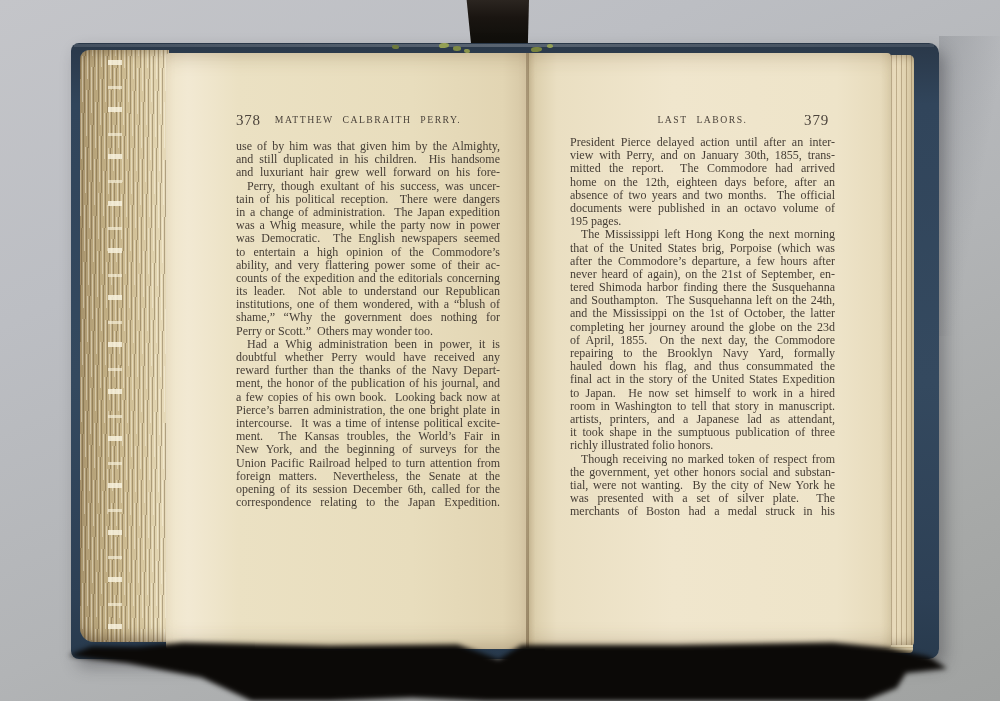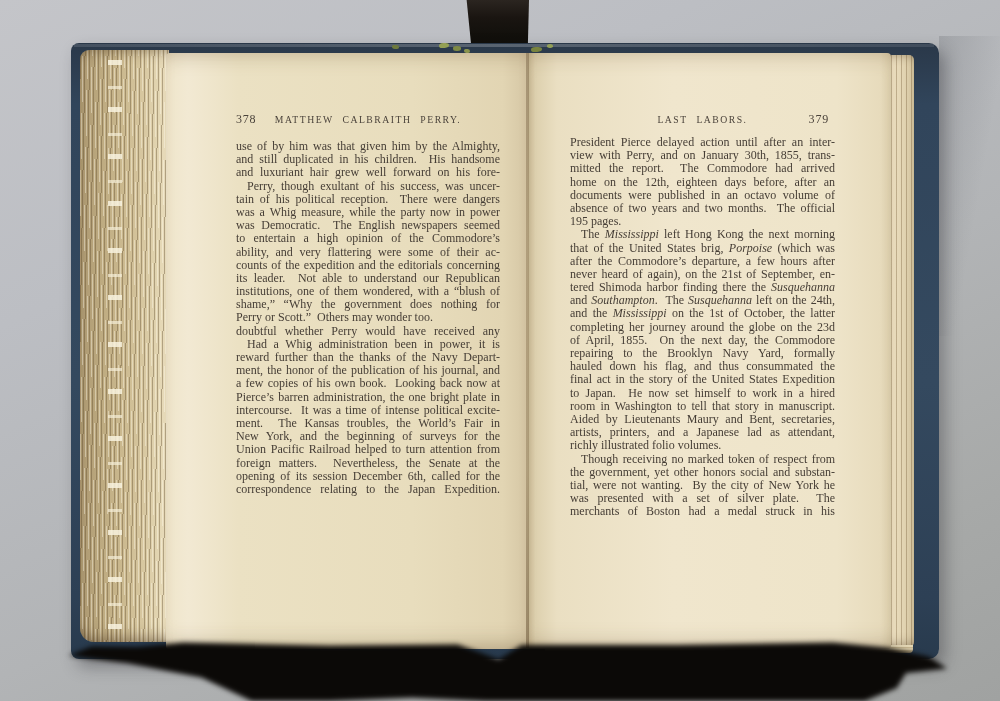--- a/index.html
+++ b/index.html
@@ -43,33 +43,33 @@
     background:linear-gradient(90deg,#efe5ca 0%,#f2e9d3 6%,#ebe1c3 20%,#e8ddbd 68%,#e2d5b3 93%,#d5c6a4 100%);
     box-shadow:inset 0 16px 20px -15px rgba(120,95,60,.38), inset 0 -18px 22px -16px rgba(105,80,50,.45);}
   .page-right{left:528px;width:363px;border-radius:0 4px 3px 0;
     background:linear-gradient(90deg,#c9b995 0%,#ddd0ae 2%,#eadfc2 8%,#f0e6cd 40%,#eee4c9 85%,#e7dbbc 97%,#ddd0ae 100%);
     box-shadow:inset 0 16px 20px -15px rgba(120,95,60,.35), inset 0 -18px 22px -16px rgba(105,80,50,.42);}
   .gutter{position:absolute;left:526px;top:53px;width:3px;height:595px;
     background:linear-gradient(180deg,rgba(130,110,80,.55),rgba(160,140,105,.65) 30%,rgba(155,135,100,.6) 70%,rgba(115,95,65,.6));}
   
   .phead{position:absolute;height:15px;font-size:9.7px;letter-spacing:1.5px;word-spacing:5px;
     color:#4b433b;text-align:center;}
-  .pagenum{position:absolute;top:-2px;font-size:12px;letter-spacing:.8px;word-spacing:0;}
+  .pagenum{position:absolute;top:-2px;font-size:15px;letter-spacing:.8px;word-spacing:0;}
   .page-left .phead{left:70px;top:61px;width:264px;}
   .page-left .pagenum{left:0;}
   .page-right .phead{left:42px;top:61px;width:265px;}
   .page-right .pagenum{right:6px;}
   
   .pbody{position:absolute;font-size:12px;line-height:13.2px;}
   .page-left .pbody{left:70px;top:87px;width:264px;}
   .page-right .pbody{left:42px;top:83px;width:265px;}
   .tline{white-space:nowrap;text-align:justify;text-align-last:justify;text-justify:inter-word;height:13.2px;}
   .tline.endl{text-align:left;text-align-last:left;}
   .tline.ind{text-indent:11px;}
-  .ital{font-style:italic;}
+  .ital{}
   
   .lint{position:absolute;border-radius:45%;}
   
   .shadow-wrap{position:absolute;left:55px;top:636px;width:915px;height:65px;filter:blur(2.5px);}
   .shadow-shape{width:100%;height:100%;background:#0b0907;
     clip-path:polygon(1.5% 30%,4% 16%,9% 17%,14% 10%,30% 15%,44% 13%,48.5% 36%,51% 14%,68% 14%,85% 10%,91% 18%,95.5% 32%,97.5% 50%,93% 57%,92% 80%,88.5% 100%,47% 100%,39% 95%,30% 100%,21.5% 100%,16% 64%,8% 42%,4% 35%);}
   
   .bg-shade{position:absolute;left:939px;top:36px;width:61px;height:300px;
     background:linear-gradient(100deg,rgba(80,84,90,.22),rgba(0,0,0,0) 60%);}
 </style>
@@ -93,31 +93,32 @@
     <div class="phead">
       <span class="pagenum">378</span>
       <span>MATTHEW CALBRAITH PERRY.</span>
     </div>
     <div class="pbody">
         <div class="tline"><span>use of by him was that given him by the Almighty,</span></div>
         <div class="tline"><span>and still duplicated in his children.&nbsp; His handsome</span></div>
         <div class="tline"><span>and luxuriant hair grew well forward on his fore-</span></div>
         <div class="tline ind"><span>Perry, though exultant of his success, was uncer-</span></div>
         <div class="tline"><span>tain of his political reception.&nbsp; There were dangers</span></div>
+        <div class="tline"><span>in a change of administration.&nbsp; The Japan expedition</span></div>
         <div class="tline"><span>was a Whig measure, while the party now in power</span></div>
         <div class="tline"><span>was Democratic.&nbsp; The English newspapers seemed</span></div>
         <div class="tline"><span>to entertain a high opinion of the Commodore’s</span></div>
-        <div class="tline"><span>ability, and very flattering were some of their ac-</span></div>
+        <div class="tline"><span>ability, and very flattering power some of their ac-</span></div>
         <div class="tline"><span>counts of the expedition and the editorials concerning</span></div>
         <div class="tline"><span>its leader.&nbsp; Not able to understand our Republican</span></div>
         <div class="tline"><span>institutions, one of them wondered, with a “blush of</span></div>
         <div class="tline"><span>shame,” “Why the government does nothing for</span></div>
         <div class="tline endl"><span>Perry or Scott.”&nbsp; Others may wonder too.</span></div>
+        <div class="tline ind"><span>Had a Whig administration been in power, it is</span></div>
         <div class="tline"><span>doubtful whether Perry would have received any</span></div>
-        <div class="tline ind"><span>Had a Whig administration been in power, it is</span></div>
         <div class="tline"><span>reward further than the thanks of the Navy Depart-</span></div>
         <div class="tline"><span>ment, the honor of the publication of his journal, and</span></div>
         <div class="tline"><span>a few copies of his own book.&nbsp; Looking back now at</span></div>
         <div class="tline"><span>Pierce’s barren administration, the one bright plate in</span></div>
         <div class="tline"><span>intercourse.&nbsp; It was a time of intense political excite-</span></div>
         <div class="tline"><span>ment.&nbsp; The Kansas troubles, the World’s Fair in</span></div>
         <div class="tline"><span>New York, and the beginning of surveys for the</span></div>
         <div class="tline"><span>Union Pacific Railroad helped to turn attention from</span></div>
         <div class="tline"><span>foreign matters.&nbsp; Nevertheless, the Senate at the</span></div>
         <div class="tline"><span>opening of its session December 6th, called for the</span></div>
@@ -128,40 +129,40 @@
   <div class="page page-right">
     <div class="phead">
       <span>LAST LABORS.</span>
       <span class="pagenum">379</span>
     </div>
     <div class="pbody">
         <div class="tline"><span>President Pierce delayed action until after an inter-</span></div>
         <div class="tline"><span>view with Perry, and on January 30th, 1855, trans-</span></div>
         <div class="tline"><span>mitted the report.&nbsp; The Commodore had arrived</span></div>
         <div class="tline"><span>home on the 12th, eighteen days before, after an</span></div>
+        <div class="tline"><span>absence of two years and two months.&nbsp; The official</span></div>
         <div class="tline"><span>documents were published in an octavo volume of</span></div>
-        <div class="tline"><span>absence of two years and two months.&nbsp; The official</span></div>
         <div class="tline endl"><span>195 pages.</span></div>
         <div class="tline ind"><span>The </span><span class="ital">Mississippi</span><span> left Hong Kong the next morning</span></div>
         <div class="tline"><span>that of the United States brig, </span><span class="ital">Porpoise</span><span> (which was</span></div>
         <div class="tline"><span>after the Commodore’s departure, a few hours after</span></div>
         <div class="tline"><span>never heard of again), on the 21st of September, en-</span></div>
         <div class="tline"><span>tered Shimoda harbor finding there the </span><span class="ital">Susquehanna</span></div>
         <div class="tline"><span>and </span><span class="ital">Southampton</span><span>.&nbsp; The </span><span class="ital">Susquehanna</span><span> left on the 24th,</span></div>
         <div class="tline"><span>and the </span><span class="ital">Mississippi</span><span> on the 1st of October, the latter</span></div>
         <div class="tline"><span>completing her journey around the globe on the 23d</span></div>
         <div class="tline"><span>of April, 1855.&nbsp; On the next day, the Commodore</span></div>
         <div class="tline"><span>repairing to the Brooklyn Navy Yard, formally</span></div>
         <div class="tline"><span>hauled down his flag, and thus consummated the</span></div>
         <div class="tline"><span>final act in the story of the United States Expedition</span></div>
         <div class="tline"><span>to Japan.&nbsp; He now set himself to work in a hired</span></div>
         <div class="tline"><span>room in Washington to tell that story in manuscript.</span></div>
-        <div class="tline"><span>Aided by Lieutenants Maury and Bent, secretaries,</span></div>
         <div class="tline"><span>artists, printers, and a Japanese lad as attendant,</span></div>
-        <div class="tline endl"><span>richly illustrated folio volumes.</span></div>
+        <div class="tline"><span>it took shape in the sumptuous publication of three</span></div>
+        <div class="tline endl"><span>richly illustrated folio honors.</span></div>
         <div class="tline ind"><span>Though receiving no marked token of respect from</span></div>
         <div class="tline"><span>the government, yet other honors social and substan-</span></div>
         <div class="tline"><span>tial, were not wanting.&nbsp; By the city of New York he</span></div>
         <div class="tline"><span>was presented with a set of silver plate.&nbsp; The</span></div>
         <div class="tline"><span>merchants of Boston had a medal struck in his</span></div>
       </div>
   </div>
 
   <div class="gutter"></div>
 

